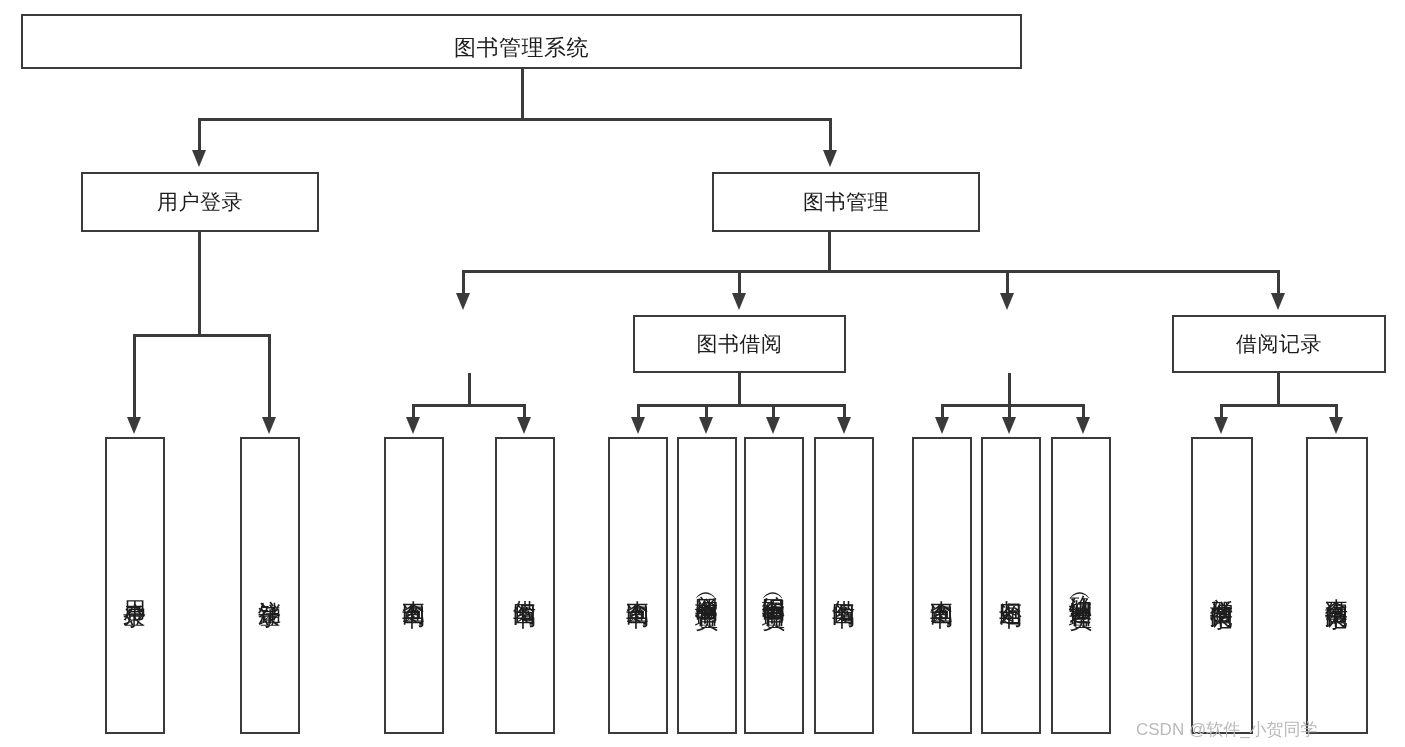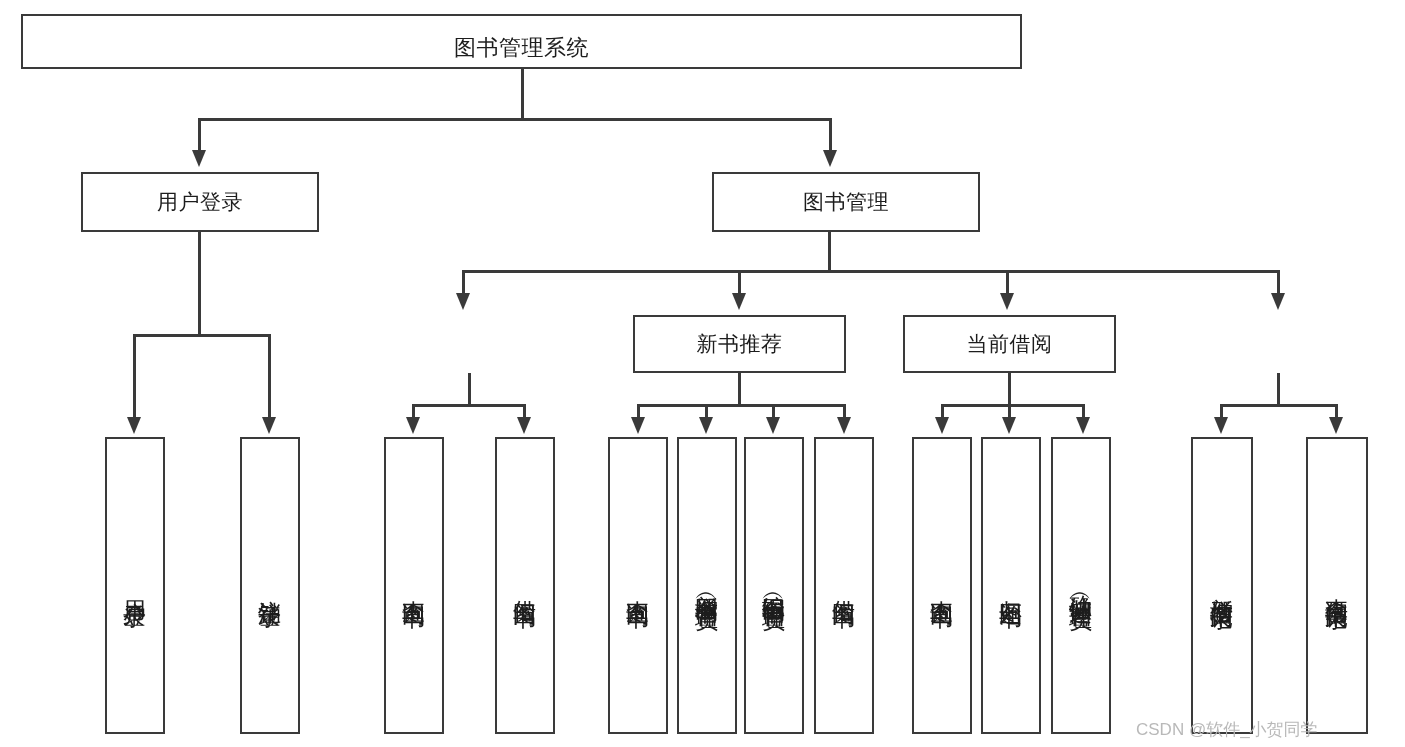--- a/index.html
+++ b/index.html
@@ -117,24 +117,24 @@
   <div class="conn vline" style="left:462px; top:270px; width:2.5px; height:25px;"></div>
   <div class="arrow" style="left:456px; top:293px;"></div>
   <div class="conn vline" style="left:738px; top:270px; width:2.5px; height:25px;"></div>
   <div class="arrow" style="left:732px; top:293px;"></div>
   <div class="conn vline" style="left:1006px; top:270px; width:2.5px; height:25px;"></div>
   <div class="arrow" style="left:1000px; top:293px;"></div>
   <div class="conn vline" style="left:1277px; top:270px; width:2.5px; height:25px;"></div>
   <div class="arrow" style="left:1271px; top:293px;"></div>
 
   <div class="node horizontal" style="left:633px; top:315px; width:213px; height:58px;">
-    <span class="label">新书推荐</span>
-  </div>
-  <div class="node horizontal" style="left:903px; top:315px; width:213px; height:58px;">
-    <span class="label">当前借阅</span>
+    <span class="label">图书借阅</span>
+  </div>
+  <div class="node horizontal" style="left:1172px; top:315px; width:214px; height:58px;">
+    <span class="label">借阅记录</span>
   </div>
 
   <div class="conn vline" style="left:468px; top:373px; width:2.5px; height:33px;"></div>
   <div class="conn hline" style="left:412px; top:404px; width:113px; height:2.5px;"></div>
   <div class="conn vline" style="left:412px; top:404px; width:2.5px; height:15px;"></div>
   <div class="arrow" style="left:406px; top:417px;"></div>
   <div class="conn vline" style="left:523px; top:404px; width:2.5px; height:15px;"></div>
   <div class="arrow" style="left:517px; top:417px;"></div>
 
   <div class="conn vline" style="left:738px; top:373px; width:2.5px; height:33px;"></div>

